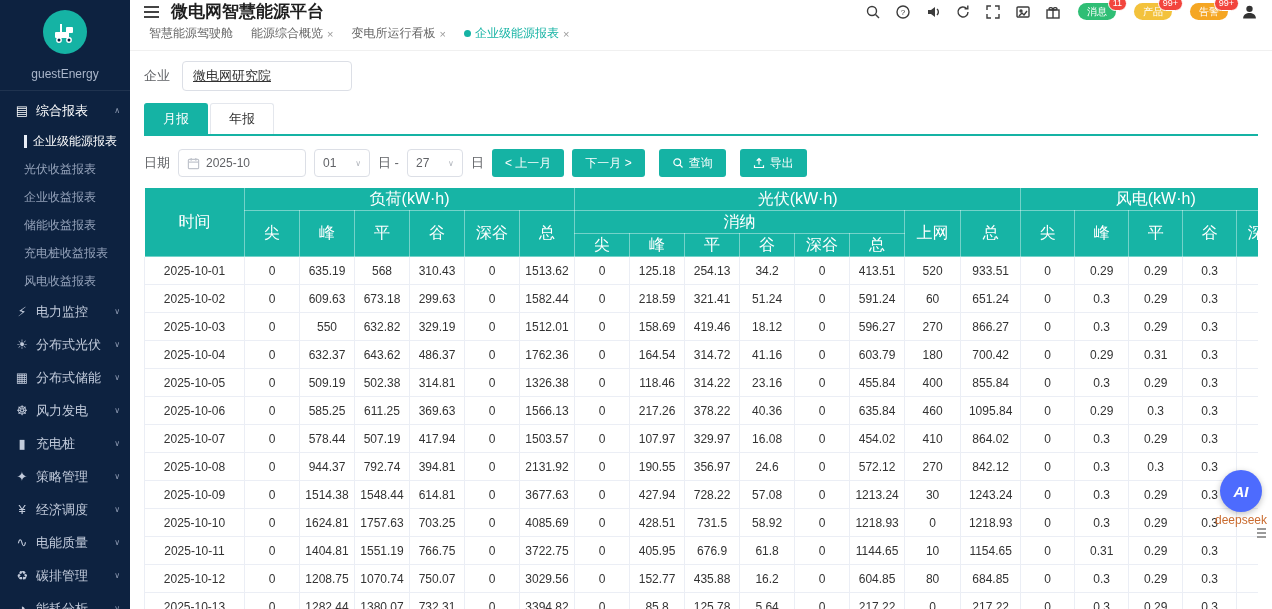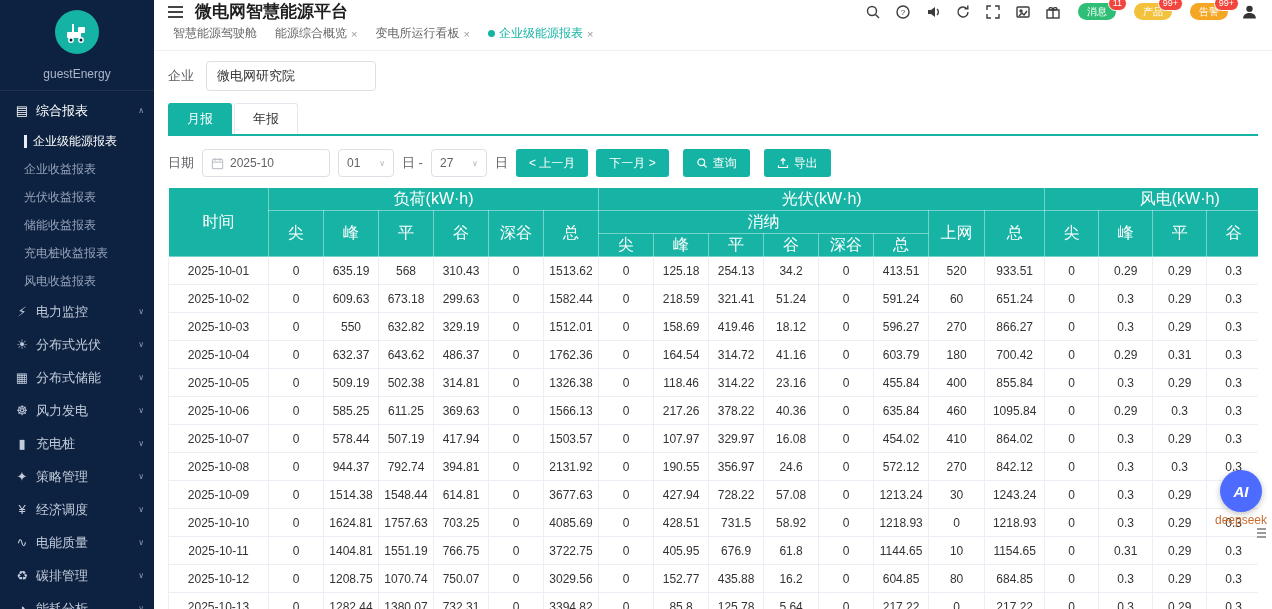--- a/index.html
+++ b/index.html
@@ -1,21 +1,21 @@
 <!DOCTYPE html>
 <html><head>
 <meta charset="utf-8">
 <style>
   * { margin:0; padding:0; box-sizing:border-box; }
   html,body { width:1272px; height:609px; overflow:hidden; background:#fff;
     font-family:"Liberation Sans","DejaVu Sans",sans-serif; }
   .app { display:flex; width:100%; height:100%; }
 
   
-  .sidebar { width:154px; background:#0d2240; flex-shrink:0; overflow:hidden; }
+  .sidebar { width:130px; background:#0d2240; flex-shrink:0; overflow:hidden; }
   .logo-wrap { padding:10px 0 6px; text-align:center; }
   .logo { width:44px; height:44px; border-radius:50%; background:#15b3a4; margin:0 auto;
           display:flex; align-items:center; justify-content:center; }
   .username { text-align:center; font-size:12px; color:#aab6ca; padding:7px 0 9px;
               border-bottom:1px solid rgba(255,255,255,.08); }
   .menu { padding-top:3px; }
   .menu-item { display:flex; align-items:center; height:33px; padding:0 10px 0 13px;
                font-size:13px; color:#c2cbdb; cursor:pointer; white-space:nowrap; }
   .menu-item.active { color:#fff; }
   .mi-icon { width:18px; margin-right:5px; font-size:13px; text-align:center; flex-shrink:0; }
@@ -48,21 +48,21 @@
          padding:2px 5px; cursor:pointer; }
   .tag.active { color:#15b3a4; }
   .tag-dot { display:none; width:7px; height:7px; border-radius:50%; background:#15b3a4; }
   .tag.active .tag-dot { display:inline-block; }
   .tag .x { font-size:11px; color:#9a9a9a; }
 
   .content { flex:1; padding:6px 14px 0; display:flex; flex-direction:column; min-width:0; }
   .filter-row { display:flex; align-items:center; gap:12px; margin:4px 0 12px; }
   .filter-label { font-size:13px; color:#606266; }
   .text-input { width:170px; height:30px; border:1px solid #dcdfe6; border-radius:4px;
-                padding:0 10px; font-size:13px; color:#333; font-family:inherit; outline:none; }
+                padding:0 10px; font-size:13px; color:#333; font-family:inherit; outline:none;text-decoration:underline; }
 
   .tabs { display:flex; border-bottom:2px solid #15b3a4; }
   .tab { padding:6px 18px; font-size:13px; color:#333; border:1px solid #e4e7ed; border-bottom:none;
          background:#fff; cursor:pointer; border-radius:3px 3px 0 0; margin-right:2px; }
   .tab.active { background:#15b3a4; color:#fff; border-color:#15b3a4; }
 
   .toolbar { display:flex; align-items:center; gap:8px; margin:13px 0 10px; font-size:13px; color:#606266; }
   .date-input { display:flex; align-items:center; gap:6px; width:128px; height:28px;
                 border:1px solid #dcdfe6; border-radius:4px; padding:0 8px; font-size:12px;
                 color:#606266; cursor:pointer; }
@@ -114,24 +114,24 @@
         <div class="menu-item active">
           <span class="mi-icon">▤</span>
           <span class="mi-label">综合报表</span>
           <span class="mi-caret">∧</span>
         </div>
         <div class="submenu-item active">
           <span class="sub-bar"></span>
           <span>企业级能源报表</span>
         </div>
         <div class="submenu-item">
+          <span>光伏收益报表</span>
+        </div>
+        <div class="submenu-item">
           <span>企业收益报表</span>
-        </div>
-        <div class="submenu-item">
-          <span>光伏收益报表</span>
         </div>
         <div class="submenu-item">
           <span>储能收益报表</span>
         </div>
         <div class="submenu-item">
           <span>充电桩收益报表</span>
         </div>
         <div class="submenu-item">
           <span>风电收益报表</span>
         </div>

